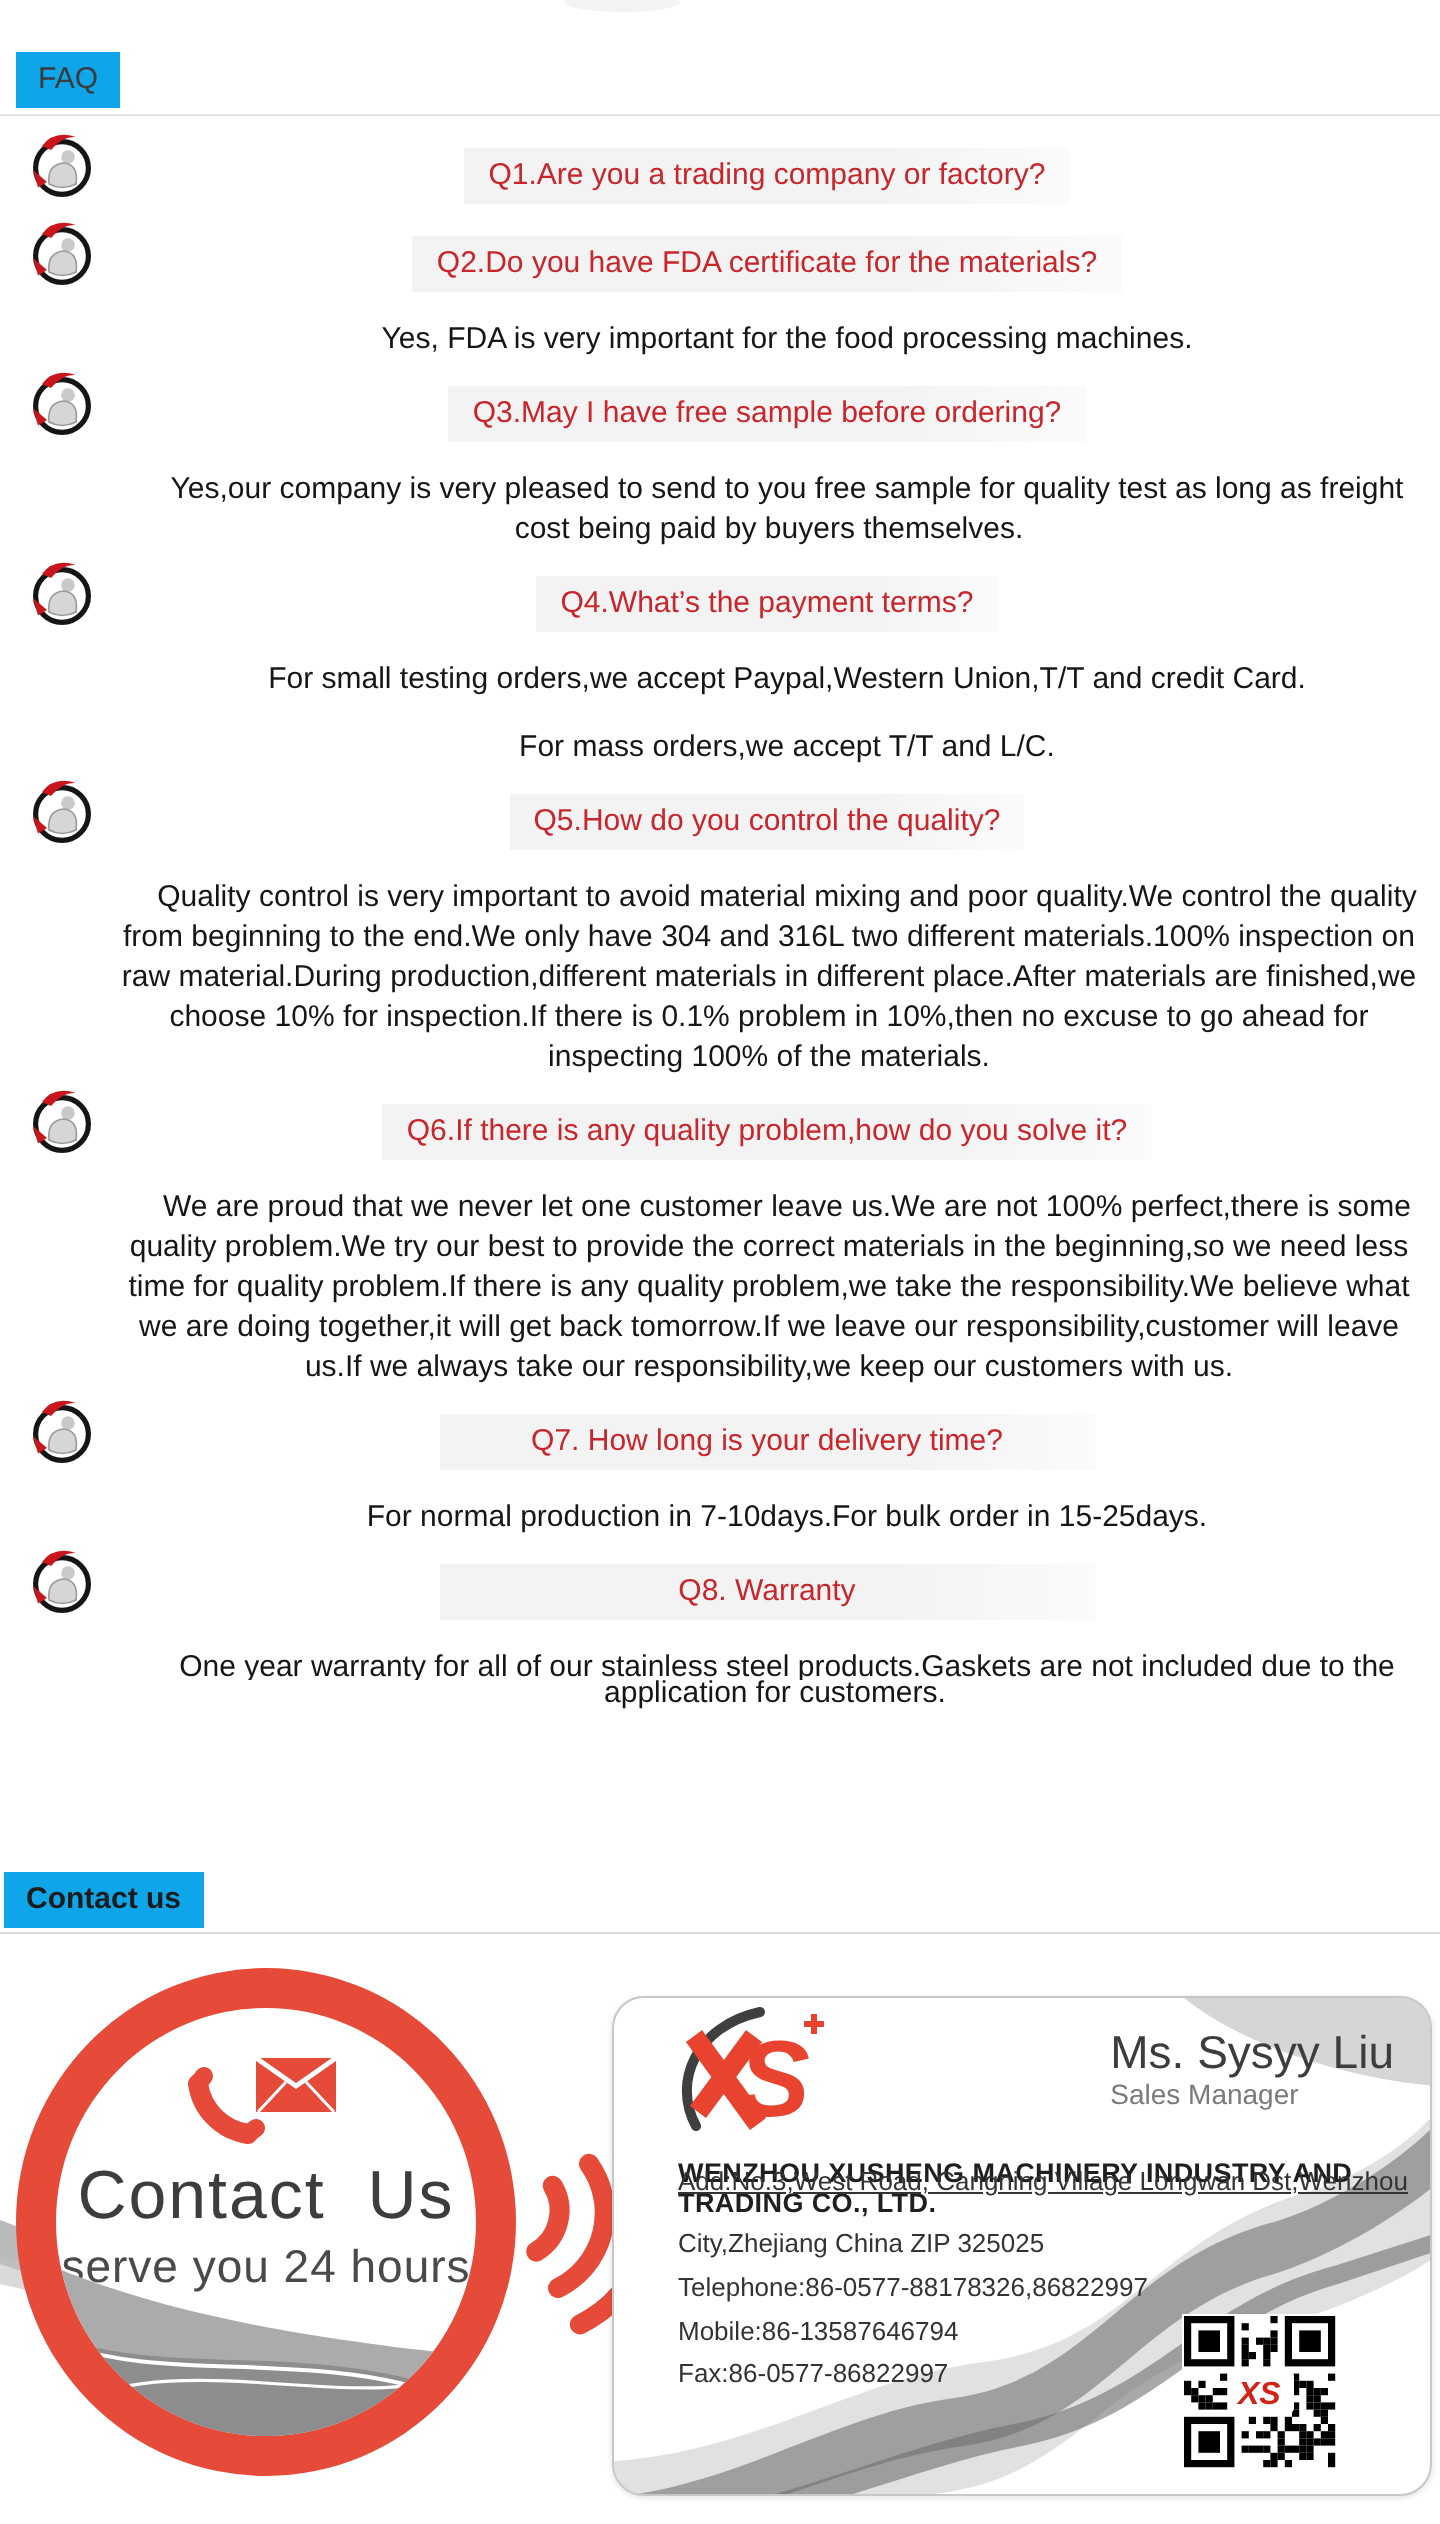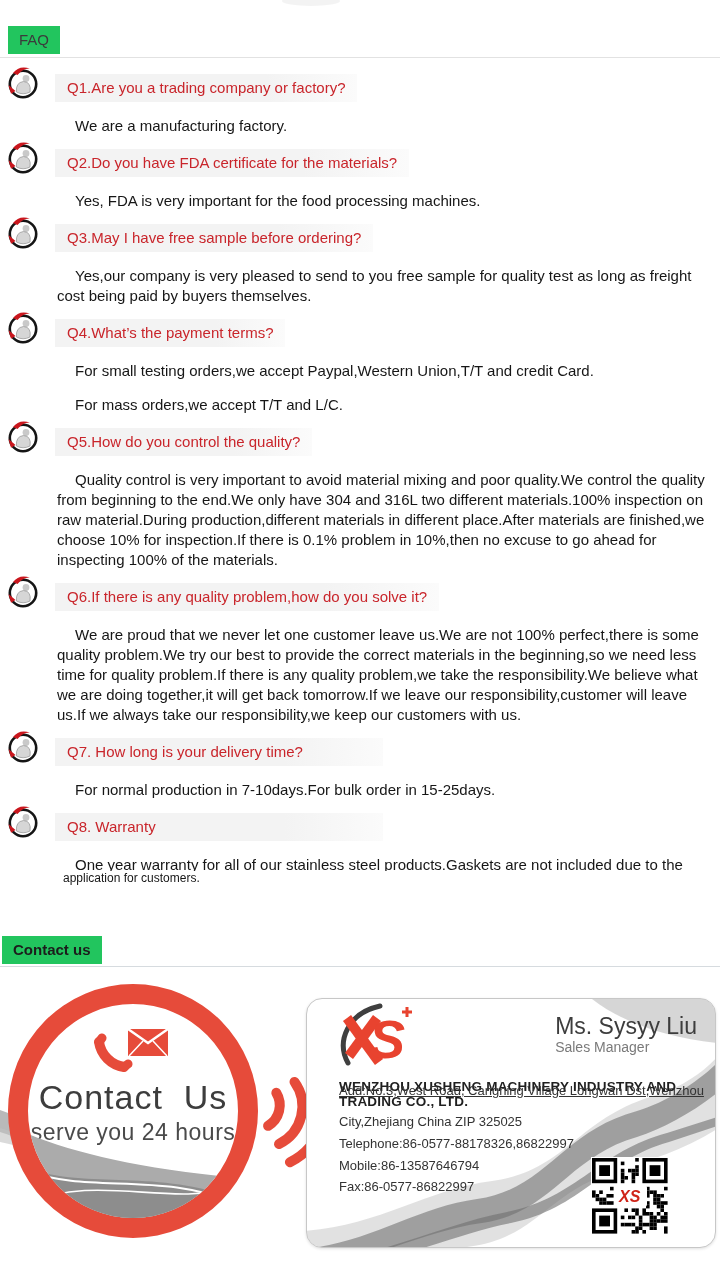--- a/index.html
+++ b/index.html
@@ -1,34 +1,34 @@
 <!DOCTYPE html>
 <html><head>
 <meta charset="utf-8">
 <style>
   html,body{margin:0;padding:0;background:#fff;}
   body{font-family:"Liberation Sans", sans-serif; color:#111;}
   #page{position:relative;width:720px;height:1262px;background:#fff;overflow:hidden;margin:0 auto;}
 
   
-  .section-tab{display:inline-block;background:#22c55e;height:28px;line-height:28px;
+  .section-tab{display:inline-block;background:#0ea5e9;height:28px;line-height:28px;
     padding:0 11px;font-size:15px;color:#3b3b3b;}
   #faq-tab-wrap{margin:26px 0 0 8px;}
   .tab-rule{width:720px;height:1px;background:#e2e2e2;margin-top:3px;}
 
   
   #faq-list{padding:16px 8px 0 6px;}
-  .faq-item{display:flex;margin-bottom:13px;}
+  .faq-item{display:flex;margin-bottom:13px;text-align:center;}
   .faq-icon{flex:0 0 49px;margin-top:-8px;}
   .faq-body{flex:1;min-width:0;}
   .q-bar{display:inline-block;box-sizing:border-box;height:28px;line-height:28px;padding:0 12px;
     background:linear-gradient(to right,#f3f3f3 70%,#fbfbfb);color:#c9252b;font-size:15px;}
   .answer{margin:14px 0 0 2px;font-size:15px;line-height:20px;color:#161616;text-indent:18px;}
   .clip-box{height:30px;overflow:hidden;}
-  .repeat-line{margin:-3px 0 16px 2px;font-size:12px;line-height:20px;color:#161616;text-indent:6px;}
+  .repeat-line{margin:-3px 0 16px 2px;font-size:15px;line-height:20px;color:#161616;text-indent:6px;}
 
   
   #contact-section{position:absolute;left:0;top:936px;width:720px;height:326px;}
   #contact-tab{position:absolute;left:2px;top:0;font-weight:bold;color:#1c1c1c;}
   #contact-rule{position:absolute;left:0;top:30px;width:720px;height:1px;background:#d6dbdf;}
 
   
   #left-wave{position:absolute;left:0;top:162px;}
   #contact-circle{position:absolute;left:8px;top:48px;width:250px;height:254px;box-sizing:border-box;
     border:20px solid #e64b3a;border-radius:50%;background:#fff;overflow:hidden;}
@@ -77,23 +77,21 @@
 
   <div id="faq-list">
       <div class="faq-item">
         <div class="faq-icon"><svg width="34" height="34" viewBox="0 0 34 34">
             <circle cx="17" cy="18" r="13.2" fill="#fff" stroke="#151515" stroke-width="2.6"></circle>
             <path d="M7 7 Q13 -1 24 2.5 Q17 2 11.5 9 Z" fill="#c9161d"></path>
             <path d="M2.5 19 L9.5 25 L5 27.8 Z" fill="#c9161d"></path>
             <circle cx="20" cy="12.5" r="3.4" fill="#c9c9c9"></circle>
             <path d="M10.5 26 Q9.5 16.5 17.5 15.5 Q25.5 16 24 26 Q17 29.5 10.5 26 Z" fill="#d6d6d6" stroke="#9a9a9a" stroke-width="0.8"></path>
           </svg></div>
-        <div class="faq-body"><div class="q-bar" style="min-width: 262px;">Q1.Are you a trading company or factory?</div><div>
-            <div class="answer">We are a manufacturing factory.</div>
-          </div></div>
+        <div class="faq-body"><div class="q-bar" style="min-width: 262px;">Q1.Are you a trading company or factory?</div></div>
       </div>
       <div class="faq-item">
         <div class="faq-icon"><svg width="34" height="34" viewBox="0 0 34 34">
             <circle cx="17" cy="18" r="13.2" fill="#fff" stroke="#151515" stroke-width="2.6"></circle>
             <path d="M7 7 Q13 -1 24 2.5 Q17 2 11.5 9 Z" fill="#c9161d"></path>
             <path d="M2.5 19 L9.5 25 L5 27.8 Z" fill="#c9161d"></path>
             <circle cx="20" cy="12.5" r="3.4" fill="#c9c9c9"></circle>
             <path d="M10.5 26 Q9.5 16.5 17.5 15.5 Q25.5 16 24 26 Q17 29.5 10.5 26 Z" fill="#d6d6d6" stroke="#9a9a9a" stroke-width="0.8"></path>
           </svg></div>
         <div class="faq-body"><div class="q-bar" style="min-width: 298px;">Q2.Do you have FDA certificate for the materials?</div><div>

